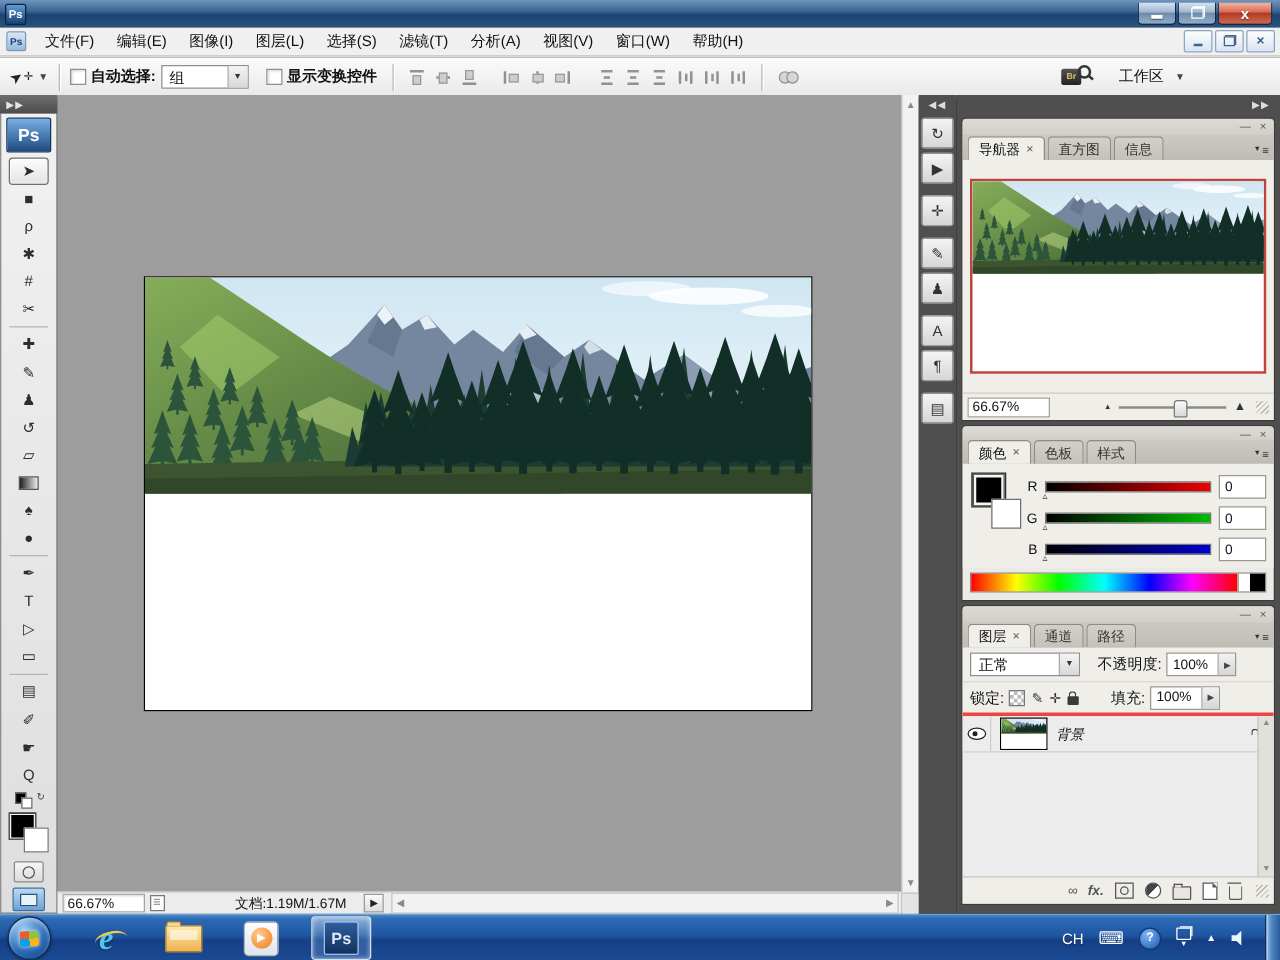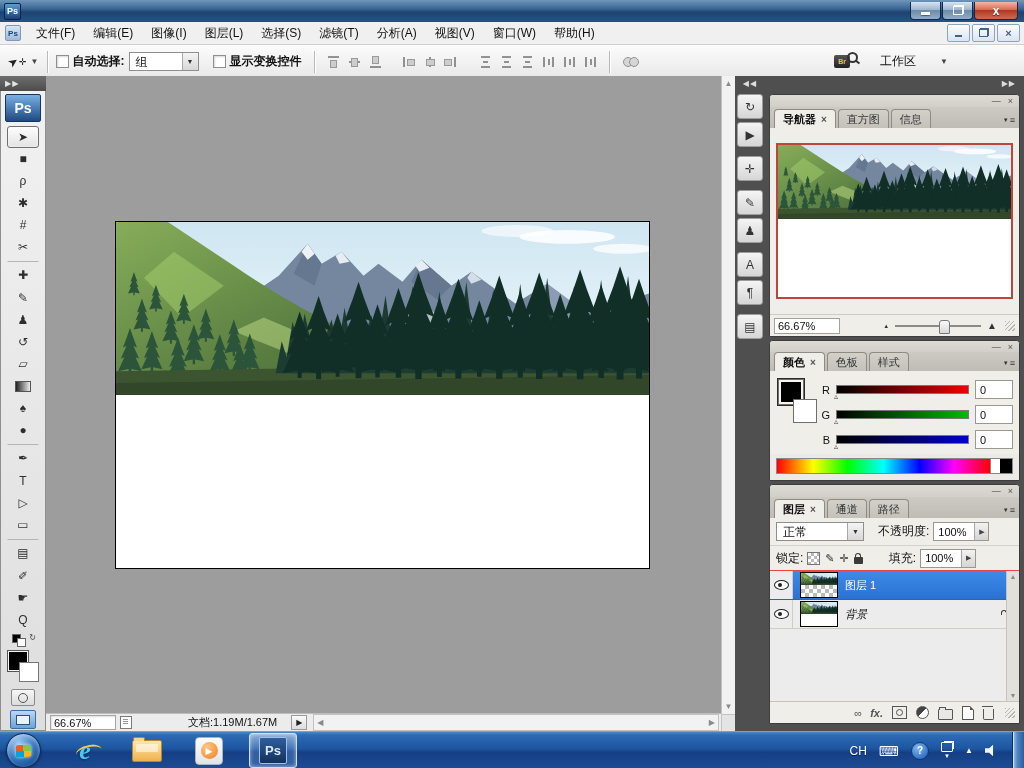--- a/index.html
+++ b/index.html
@@ -137,21 +137,21 @@
   #panelhdr{height:15px;display:flex;align-items:center;justify-content:flex-end;color:#ddd;font-size:8px;
     padding-right:8px;letter-spacing:1px;}
   .pgroup{margin:3px 4px 0 4px;background:#eceae6;border:1px solid #3c3c3c;border-radius:4px 4px 0 0;
     display:flex;flex-direction:column;overflow:hidden;}
   .minibar{height:12px;display:flex;align-items:center;justify-content:flex-end;color:#555;font-size:9px;
     background:linear-gradient(#dedbd5,#d2cfc8);padding-right:6px;gap:7px;}
   .minibar span{line-height:8px;}
   .tabbar{height:21px;background:linear-gradient(#cdcac3,#bfbcb5);display:flex;align-items:flex-end;padding-left:4px;position:relative;}
   .tab{height:18px;padding:0 8px;margin-right:2px;border:1px solid #8e8b84;border-bottom:none;border-radius:4px 4px 0 0;
     background:linear-gradient(#d3d0c9,#c4c1ba);display:flex;align-items:center;font-size:11px;color:#333;}
-  .tab.active{background:#efeee9;color:#111;font-weight:bold;}
+  .tab.active{background:#efeee9;color:#111;}
   .tab .tabx{display:none;margin-left:5px;font-size:10px;color:#555;}
   .tab.active .tabx{display:inline;}
   .pmenu{position:absolute;right:4px;bottom:3px;font-size:9px;color:#333;display:flex;align-items:center;}
   .pmenu .tri{font-size:6px;margin-right:1px;}
   
   #navgroup{height:241px;}
   #navbody{flex:1;display:flex;align-items:center;justify-content:center;background:#efeee9;}
   #navpreview{width:233px;height:152px;border:2px solid #c0443e;background:#fff;}
   #navpreview svg{display:block;width:100%;height:74px;}
   #navfoot{height:21px;display:flex;align-items:center;background:#efeee9;border-top:1px solid #cfccc5;padding:0 4px;gap:6px;}
@@ -180,21 +180,21 @@
   .ctrack .cthumb{position:absolute;left:-3px;bottom:-8px;font-size:8px;color:#444;}
   .cval{width:32px;height:17px;background:#fff;border:1px solid #9a988f;font-size:11px;display:flex;align-items:center;padding-left:4px;}
   #spectrumrow{height:15px;margin:4px 6px 6px 6px;display:flex;border:1px solid #888;}
   #spectrum{flex:1;background:linear-gradient(90deg,#f00,#ff0 17%,#0f0 33%,#0ff 50%,#00f 67%,#f0f 83%,#f00);}
   #spec-w{width:9px;background:#fff;border-left:1px solid #888;}
   #spec-k{width:12px;background:#000;}
   
   #layersgroup{flex:1;margin-bottom:7px;}
   .lctr{display:flex;align-items:center;background:#efeee9;padding:0 6px;gap:4px;}
   #lctr1{height:27px;border-bottom:1px solid #d5d2cb;}
-  #lctr2{height:24px;border-bottom:1px solid #ef4444;text-align:right;}
+  #lctr2{height:24px;border-bottom:3px solid #ef4444;text-align:right;}
   #blendbox{width:86px;}
   .spinbox{display:flex;align-items:stretch;height:17px;border:1px solid #9a988f;background:#fff;}
   .spinbox .v{padding:0 4px;min-width:32px;display:flex;align-items:center;font-size:11px;}
   .spinbox .a{width:13px;background:linear-gradient(#f2f2f2,#d5d5d5);border-left:1px solid #a8a8a8;
     display:flex;align-items:center;justify-content:center;font-size:7px;color:#444;}
   .locks{display:flex;align-items:center;gap:5px;margin-right:8px;}
   .lk-checker{width:11px;height:11px;border:1px solid #777;
     background:conic-gradient(#bbb 25%,#fff 0 50%,#bbb 0 75%,#fff 0) 0 0/6px 6px;}
   .lk-glyph{font-size:11px;color:#333;}
   .padlock{width:9px;height:7px;background:#3a3a3a;border-radius:1px;position:relative;margin-top:4px;}
@@ -469,21 +469,21 @@
     <span class="osep"></span>
     <span class="aauto">
         <span></span>
         <span></span>
       </span>
     <span id="ob-right">
       <span class="bridgebtn">
         <span class="br-sq">Br</span>
         <span class="br-mag"></span>
       </span>
-      <span style="display:flex;align-items:center;gap:20px;">
+      <span style="display:flex;align-items:center;gap:5px;">
         <span>工作区</span>
         <span class="mini-arrow">▼</span>
       </span>
     </span>
   </div>
 
   <div id="main">
 
     <div id="toolcol">
       <div id="toolhdr">
@@ -835,33 +835,20 @@
           </span>
           <span style="margin-left:14px;">填充:</span>
           <span class="spinbox">
             <span class="v">100%</span>
             <span class="a">▶</span>
           </span>
         </div>
         <div id="layerlist">
           <span>
 
-              <div class="lrow selected">
-                <span class="eyecell">
-                  <span class="eye"></span>
-                </span>
-                <span class="lthumb">
-                  <svg viewBox="0 0 534 174" preserveAspectRatio="none">
-                    <use href="#landscape"></use>
-                  </svg>
-                  <span class="thumb-bottom"></span>
-                </span>
-                <span class="lname">图层 1</span>
-
-              </div>
 
               <div class="lrow background">
                 <span class="eyecell">
                   <span class="eye"></span>
                 </span>
                 <span class="lthumb">
                   <svg viewBox="0 0 534 174" preserveAspectRatio="none">
                     <use href="#landscape"></use>
                   </svg>
                   <span class="thumb-bottom"></span>

